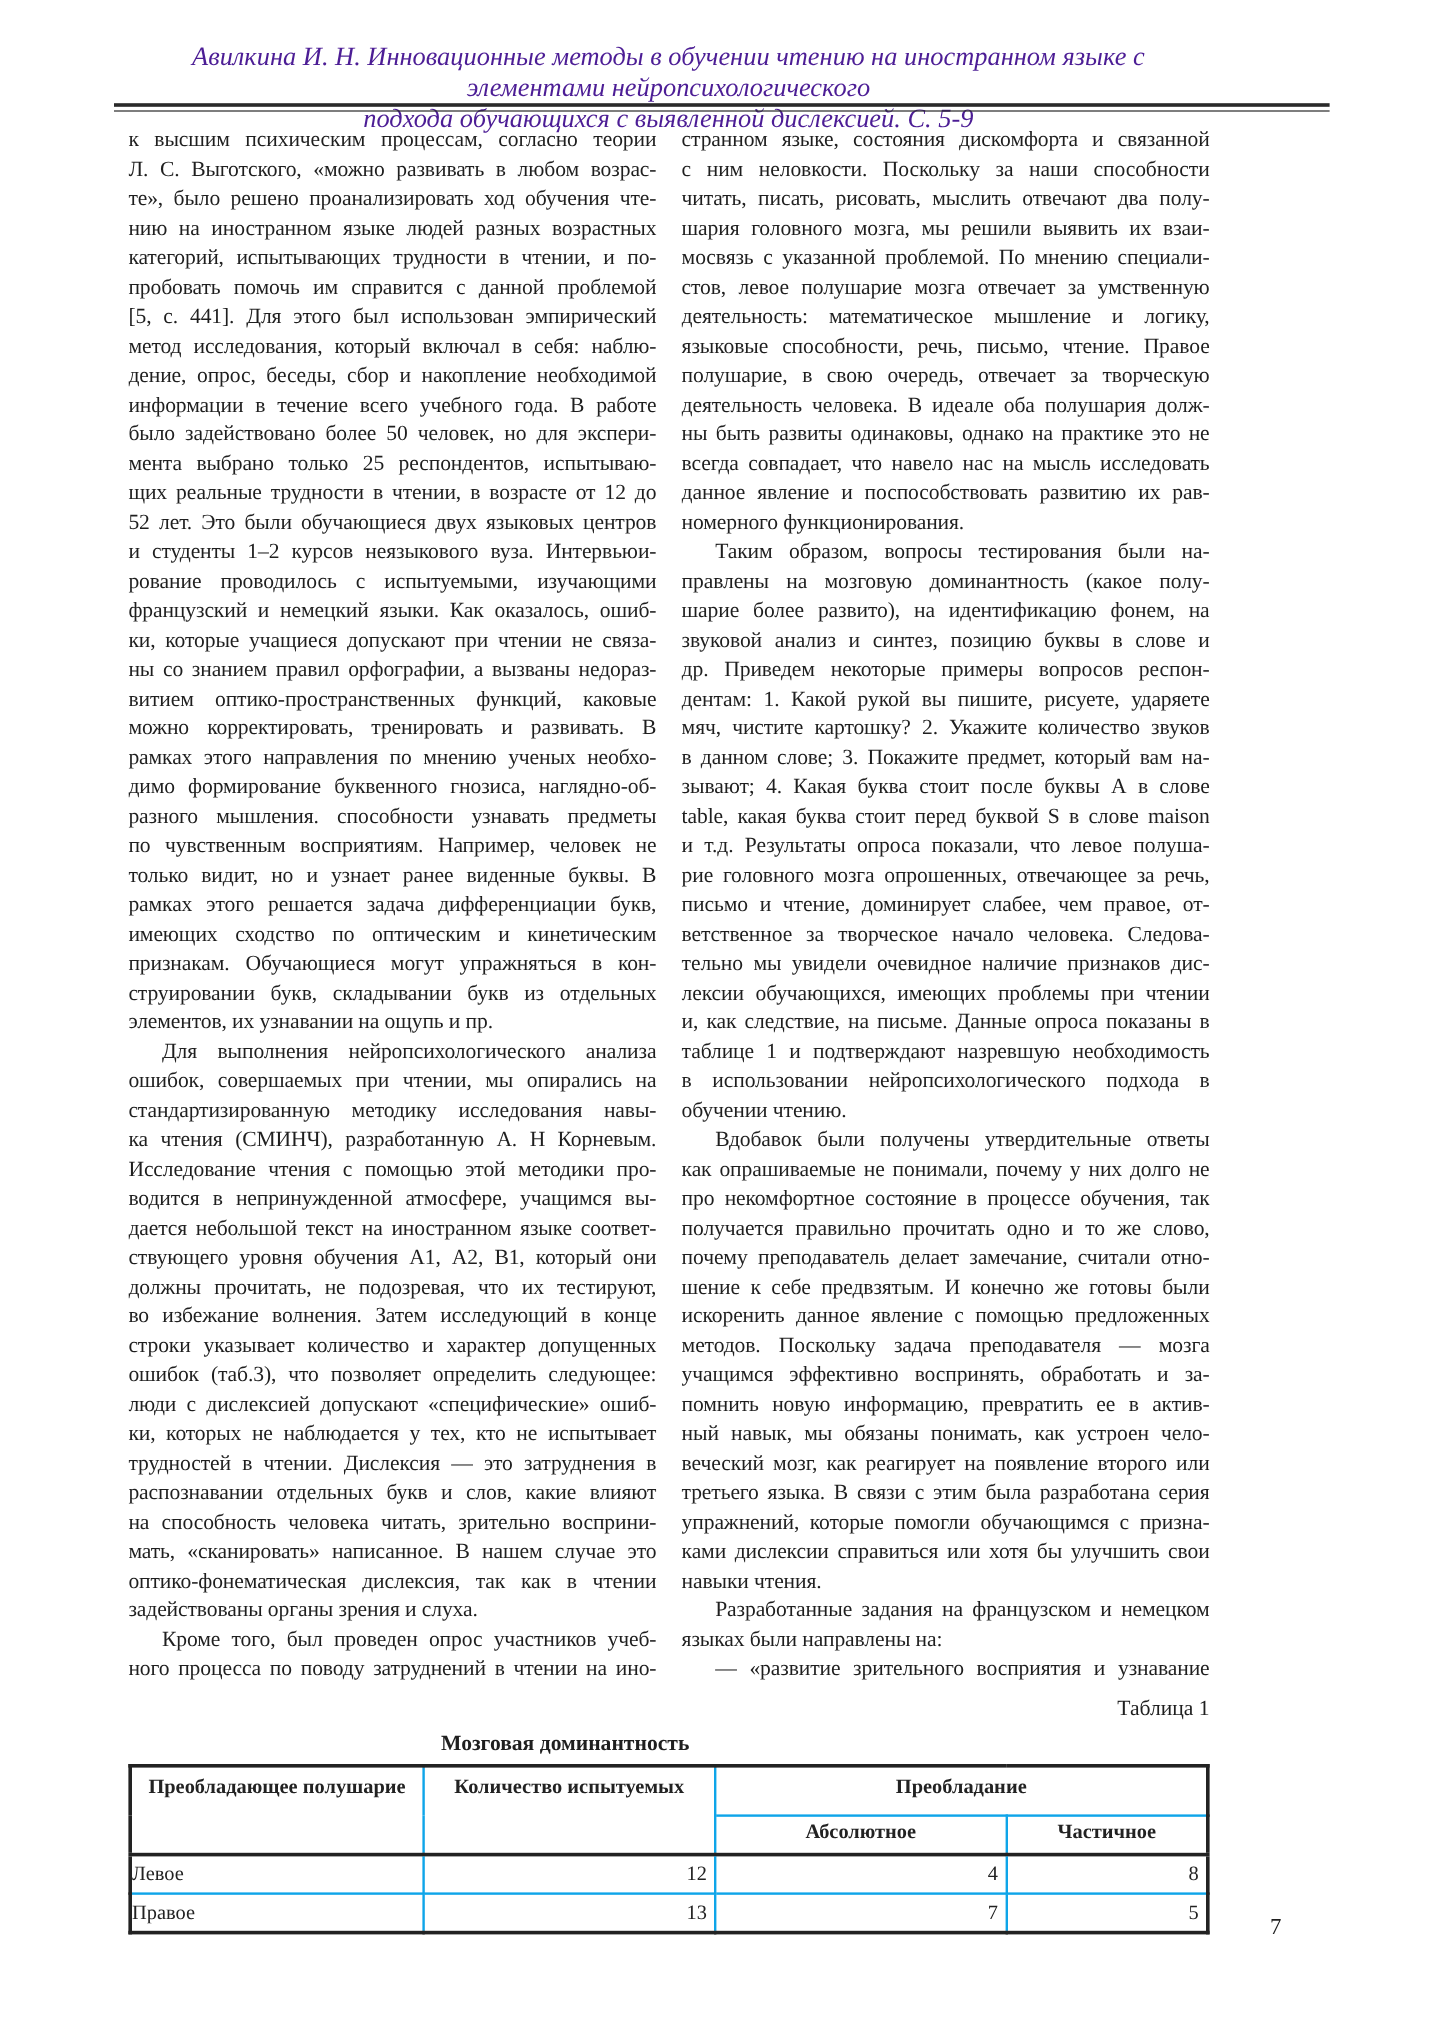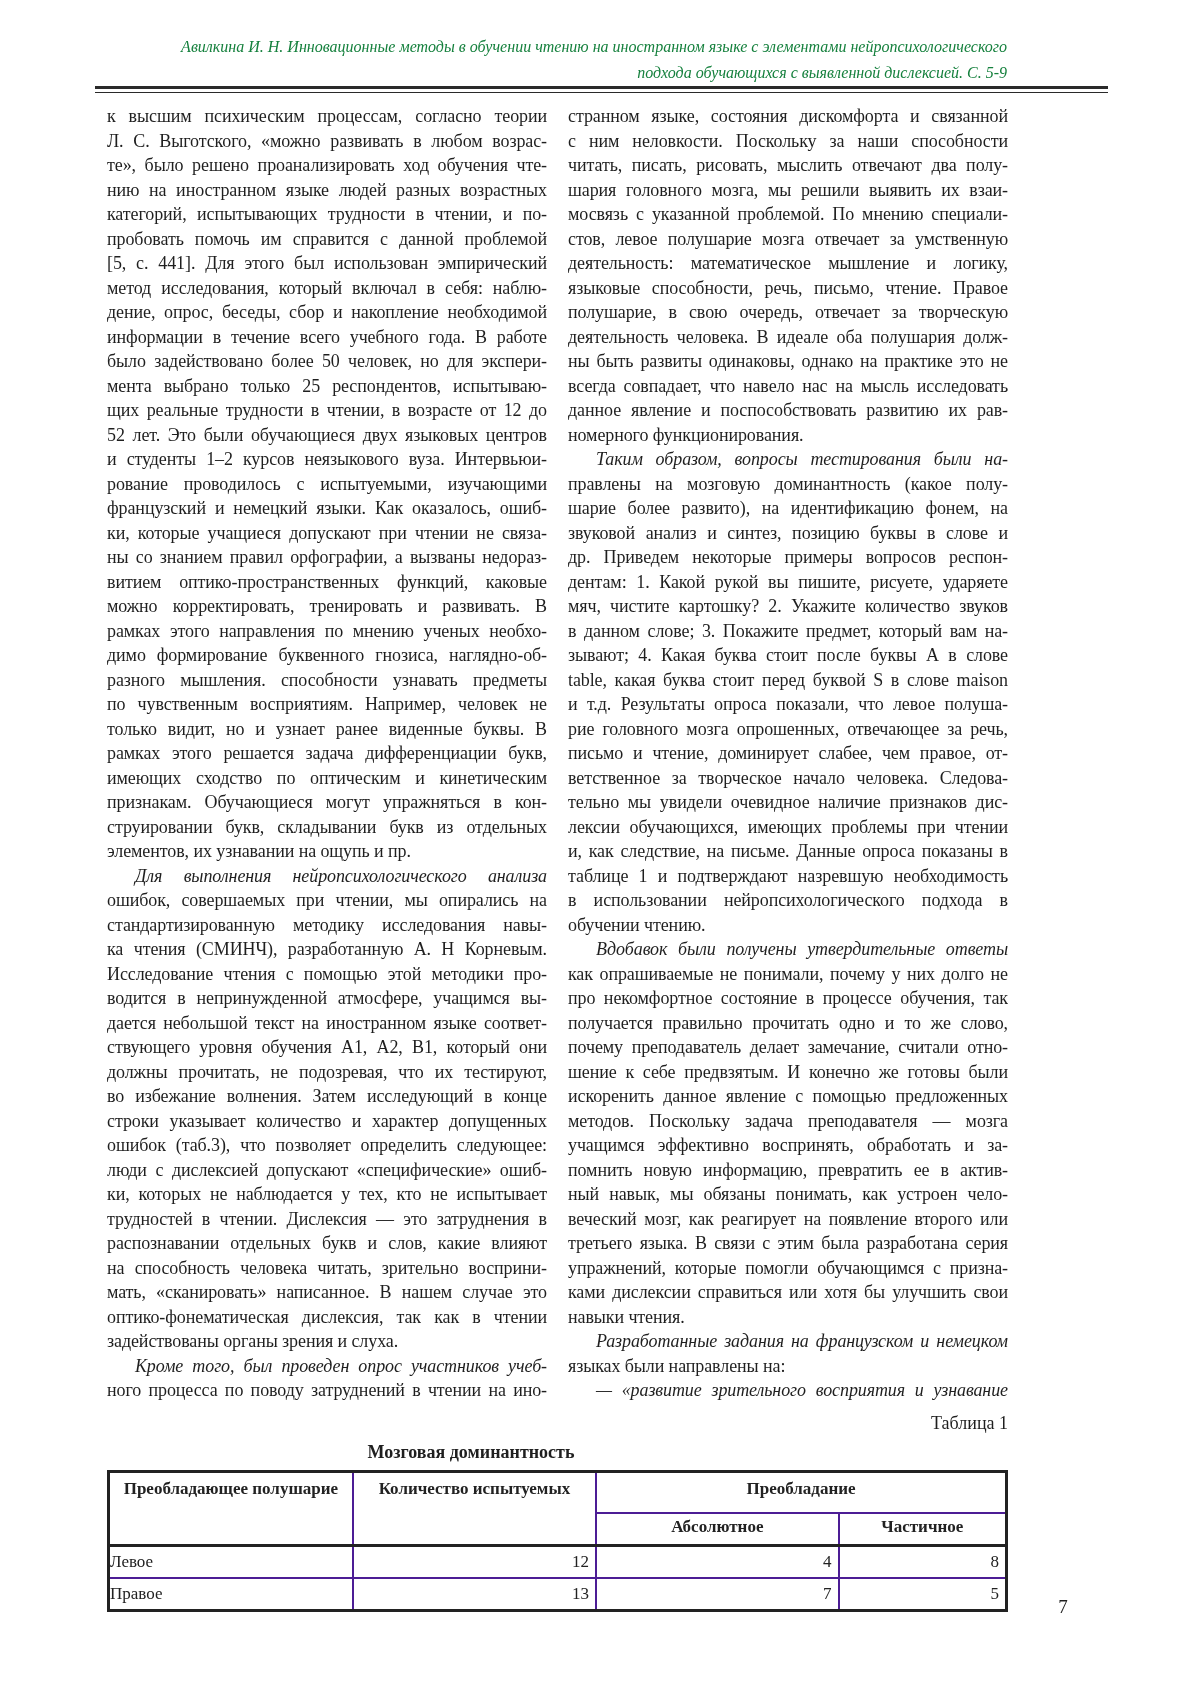--- a/index.html
+++ b/index.html
@@ -10,25 +10,25 @@
     background: #ffffff;
     font-family: "Liberation Serif", "DejaVu Serif", serif;
     color: #1f1f1f;
     overflow: hidden;
   }
   .running-header {
     position: absolute;
     top: 34px;
     left: 107px;
     width: 900px;
-    text-align: right;
+    text-align: center;
     font-style: italic;
-    font-size: 16px;
+    font-size: 22px;
     line-height: 26px;
-    color: #15803d;
+    color: #4c1d95;
   }
   .header-rule {
     position: absolute;
     top: 86px;
     left: 95px;
     width: 1013px;
     height: 3px;
     border-top: 3px solid #2a2a2a;
     border-bottom: 1px solid #2a2a2a;
   }
@@ -41,21 +41,21 @@
     gap: 21px;
   }
   .col {
     width: 440px;
     font-size: 18px;
     line-height: 24.5px;
     letter-spacing: -0.1px;
   }
   .text-line { height: 24.5px; overflow: hidden; white-space: nowrap; }
   .text-line.j { white-space: normal; text-align: justify; text-align-last: justify; }
-  .text-line.indent { text-indent: 28px; font-style: italic; }
+  .text-line.indent { text-indent: 28px; }
   .table-caption {
     position: absolute;
     top: 1413px;
     left: 107px;
     width: 901px;
     text-align: right;
     font-size: 18px;
   }
   .table-title {
     position: absolute;
@@ -69,21 +69,21 @@
   table.dtable {
     position: absolute;
     top: 1470px;
     left: 107px;
     width: 901px;
     border-collapse: collapse;
     border: 3px solid #222222;
     font-size: 17px;
     color: #222222;
   }
-  .dtable th, .dtable td { border: 2px solid #4c1d95; padding: 3px 6px; margin-top: 32px; }
+  .dtable th, .dtable td { border: 2px solid #0ea5e9; padding: 3px 6px; margin-top: 32px; }
   .dtable thead th { font-weight: bold; vertical-align: top; text-align: center; }
   .dtable thead tr.main-heads th { height: 30px; padding-top: 6px; }
   .dtable thead tr.sub-heads th { font-weight: bold; height: 24px; }
   .dtable thead { border-bottom: 3px solid #222222; }
   .dtable td { height: 24px; }
   .dtable td.rowhead { text-align: left; padding-left: 0; }
   .dtable td.num { text-align: right; }
   .page-number {
     position: absolute;
     top: 1596px;

